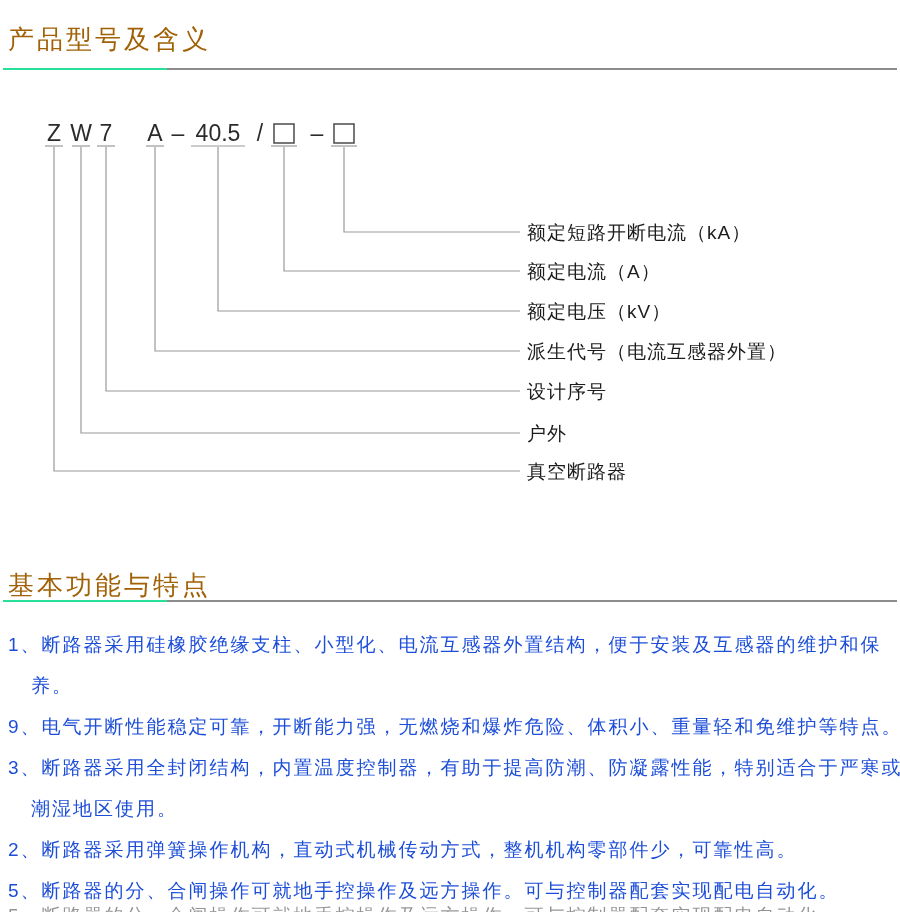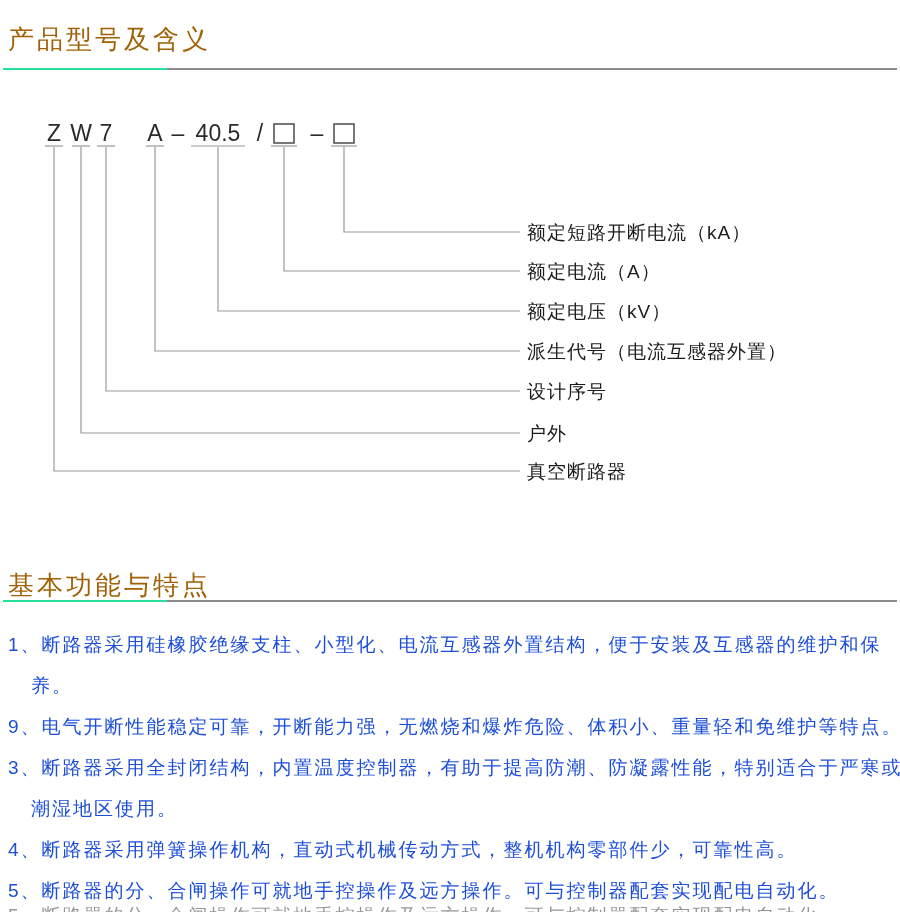--- a/index.html
+++ b/index.html
@@ -94,17 +94,17 @@
   <div class="seg-green"></div>
   <div class="seg-gray"></div>
 </div>
 
 <div id="features-list">
   <div class="bline">1、断路器采用硅橡胶绝缘支柱、小型化、电流互感器外置结构，便于安装及互感器的维护和保</div>
   <div class="bline indent">养。</div>
   <div class="bline">9、电气开断性能稳定可靠，开断能力强，无燃烧和爆炸危险、体积小、重量轻和免维护等特点。</div>
   <div class="bline">3、断路器采用全封闭结构，内置温度控制器，有助于提高防潮、防凝露性能，特别适合于严寒或</div>
   <div class="bline indent">潮湿地区使用。</div>
-  <div class="bline">4、断路器采用弹簧操作机构，直动式机械传动方式，整机机构零部件少，可靠性高。</div>
+  <div class="bline">2、断路器采用弹簧操作机构，直动式机械传动方式，整机机构零部件少，可靠性高。</div>
   <div class="bline">5、断路器的分、合闸操作可就地手控操作及远方操作。可与控制器配套实现配电自动化。</div>
 </div>
 
 <div id="clipped-line">5、断路器的分、合闸操作可就地手控操作及远方操作。可与控制器配套实现配电自动化。</div>
 
 </body></html>

